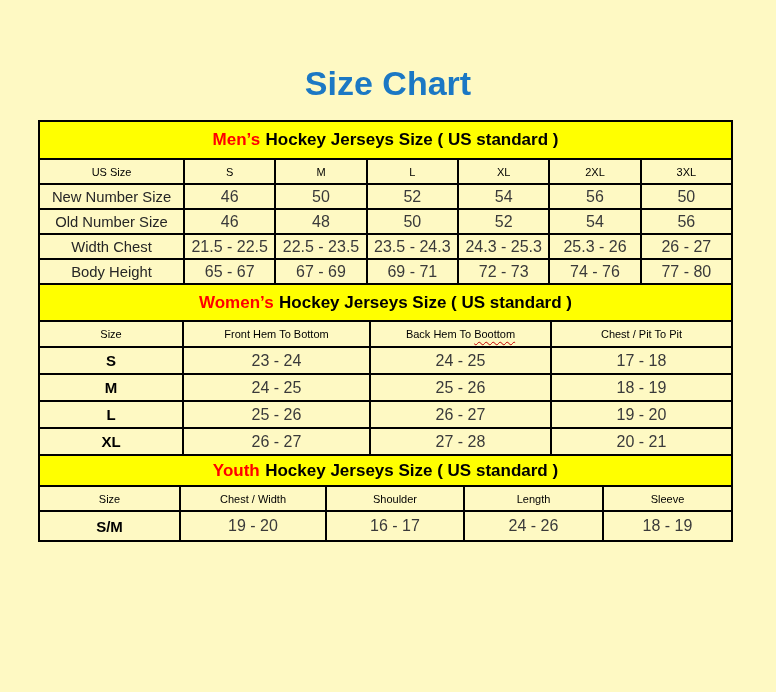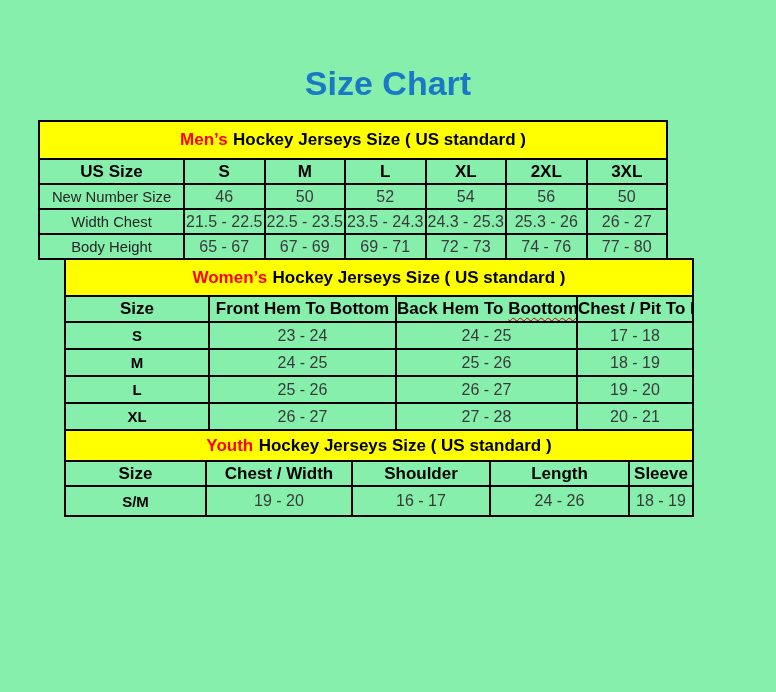--- a/index.html
+++ b/index.html
@@ -8,42 +8,42 @@
     --highlight-red:#FF0000;
     --squiggle-red:#C00000;
     --border-black:#000000;
   }
   *{box-sizing:border-box;}
   html,body{margin:0;padding:0;}
   body{
     width:776px;height:692px;background:#ffffff;
     font-family:"Liberation Sans","DejaVu Sans",sans-serif;
   }
-  .page{position:relative;width:776px;height:692px;overflow:hidden;background:#86efac;}
+  .page{position:relative;width:776px;height:692px;overflow:hidden;background:#fef9c3;}
   .title{
     margin:0;padding-top:64px;text-align:center;
     color:var(--title-blue);font-size:34px;line-height:38px;font-weight:700;
   }
   .tables{width:695px;margin:18px 0 0 38px;}
-  table.size-table{width:630px;border-collapse:collapse;table-layout:fixed;}
-  #womens,#youth{margin-top:-2px;margin-left:26px;}
+  table.size-table{width:695px;border-collapse:collapse;table-layout:fixed;}
+  #womens,#youth{margin-top:-2px;}
   .size-table td,.size-table th{
     border:2px solid var(--border-black);
     text-align:center;vertical-align:middle;padding:0;
     white-space:nowrap;overflow:hidden;
   }
   .band{
     background:var(--band-yellow);
     font-weight:700;font-size:17px;color:#000;
   }
   #mens .band{height:38px;}
   #womens .band{height:37px;}
   #youth .band{height:31px;}
   .hl{color:var(--highlight-red);margin-right:0.32em;}
-  .size-table th{font-size:17px;font-weight:700;color:#000;text-align:center;}
+  .size-table th{font-size:11px;font-weight:400;color:#000;text-align:center;}
   #mens th,#mens td{height:25px;}
   #womens th{height:26px;}
   #womens td{height:27px;}
   #youth th{height:25px;}
   #youth td{height:30px;}
   .val{color:#3A3A3A;font-weight:400;font-size:16px;}
   #mens .lbl{font-weight:400;font-size:14.8px;color:#262626;margin-top:43px;}
   #womens .lbl,#youth .lbl{font-weight:700;font-size:15px;color:#000;}
   .squiggle{
     text-decoration-line:underline;
@@ -92,20 +92,29 @@
         <tr>
           <td class="lbl">New Number Size</td>
           <td class="val">46</td>
           <td class="val">50</td>
           <td class="val">52</td>
           <td class="val">54</td>
           <td class="val">56</td>
           <td class="val">50</td>
         </tr>
         <tr>
+          <td class="lbl">Old Number Size</td>
+          <td class="val">46</td>
+          <td class="val">48</td>
+          <td class="val">50</td>
+          <td class="val">52</td>
+          <td class="val">54</td>
+          <td class="val">56</td>
+        </tr>
+        <tr>
           <td class="lbl">Width Chest</td>
           <td class="val">21.5 - 22.5</td>
           <td class="val">22.5 - 23.5</td>
           <td class="val">23.5 - 24.3</td>
           <td class="val">24.3 - 25.3</td>
           <td class="val">25.3 - 26</td>
           <td class="val">26 - 27</td>
         </tr>
         <tr>
           <td class="lbl">Body Height</td>

